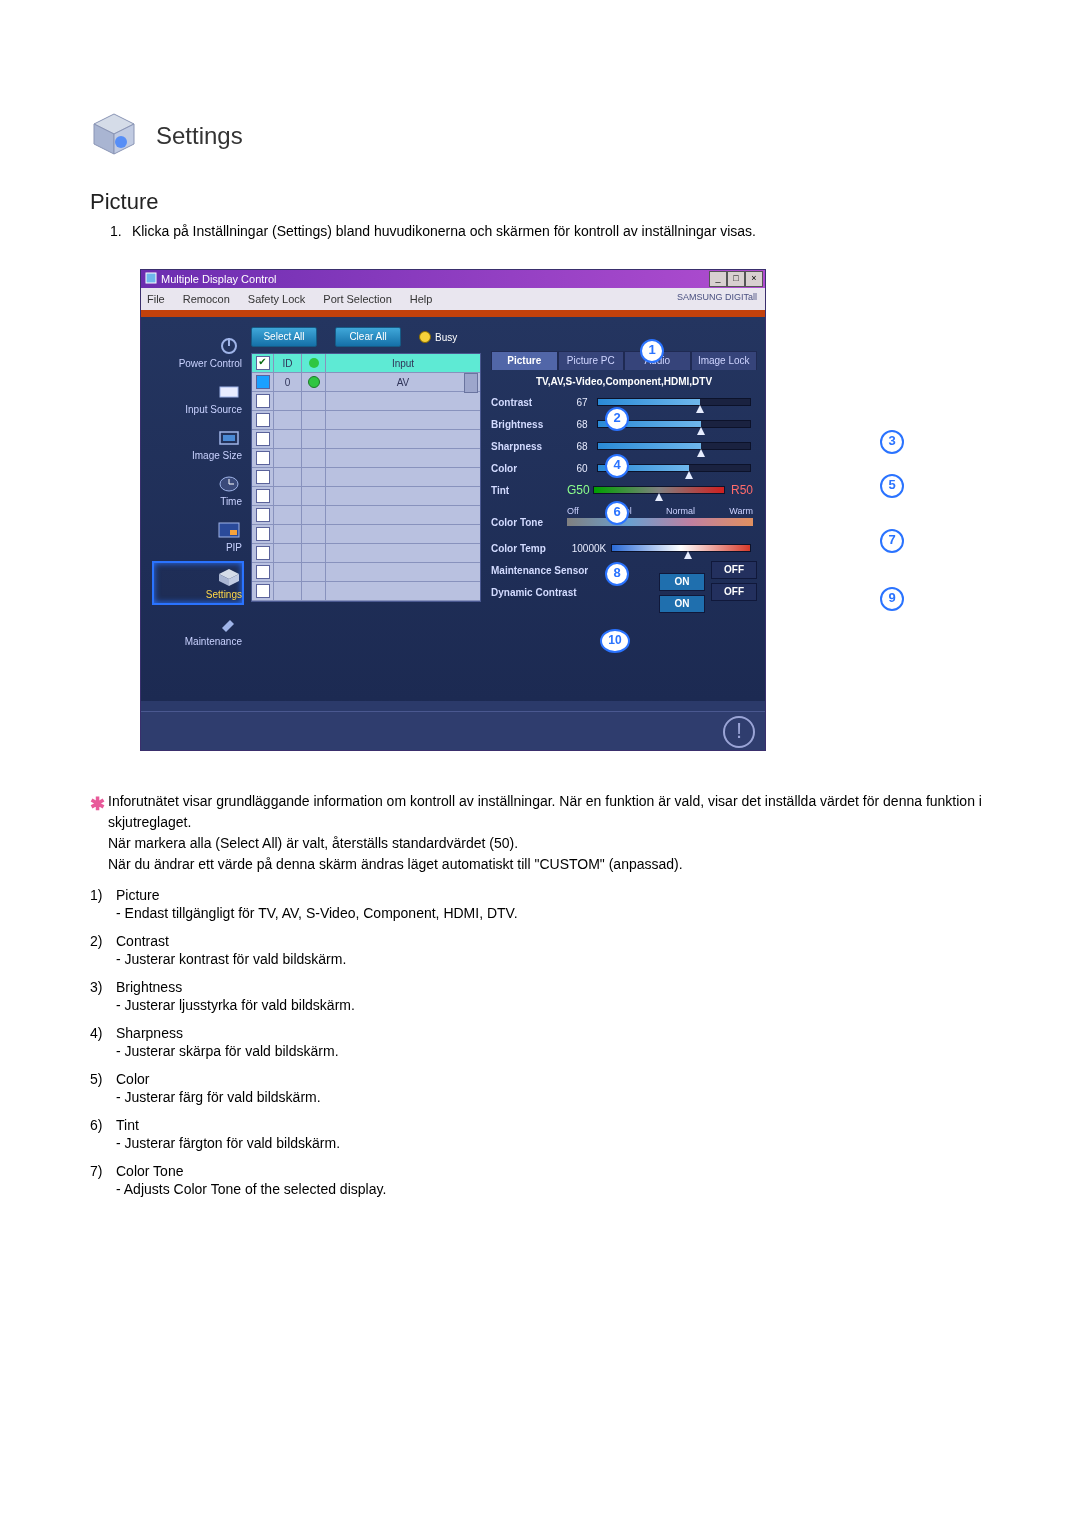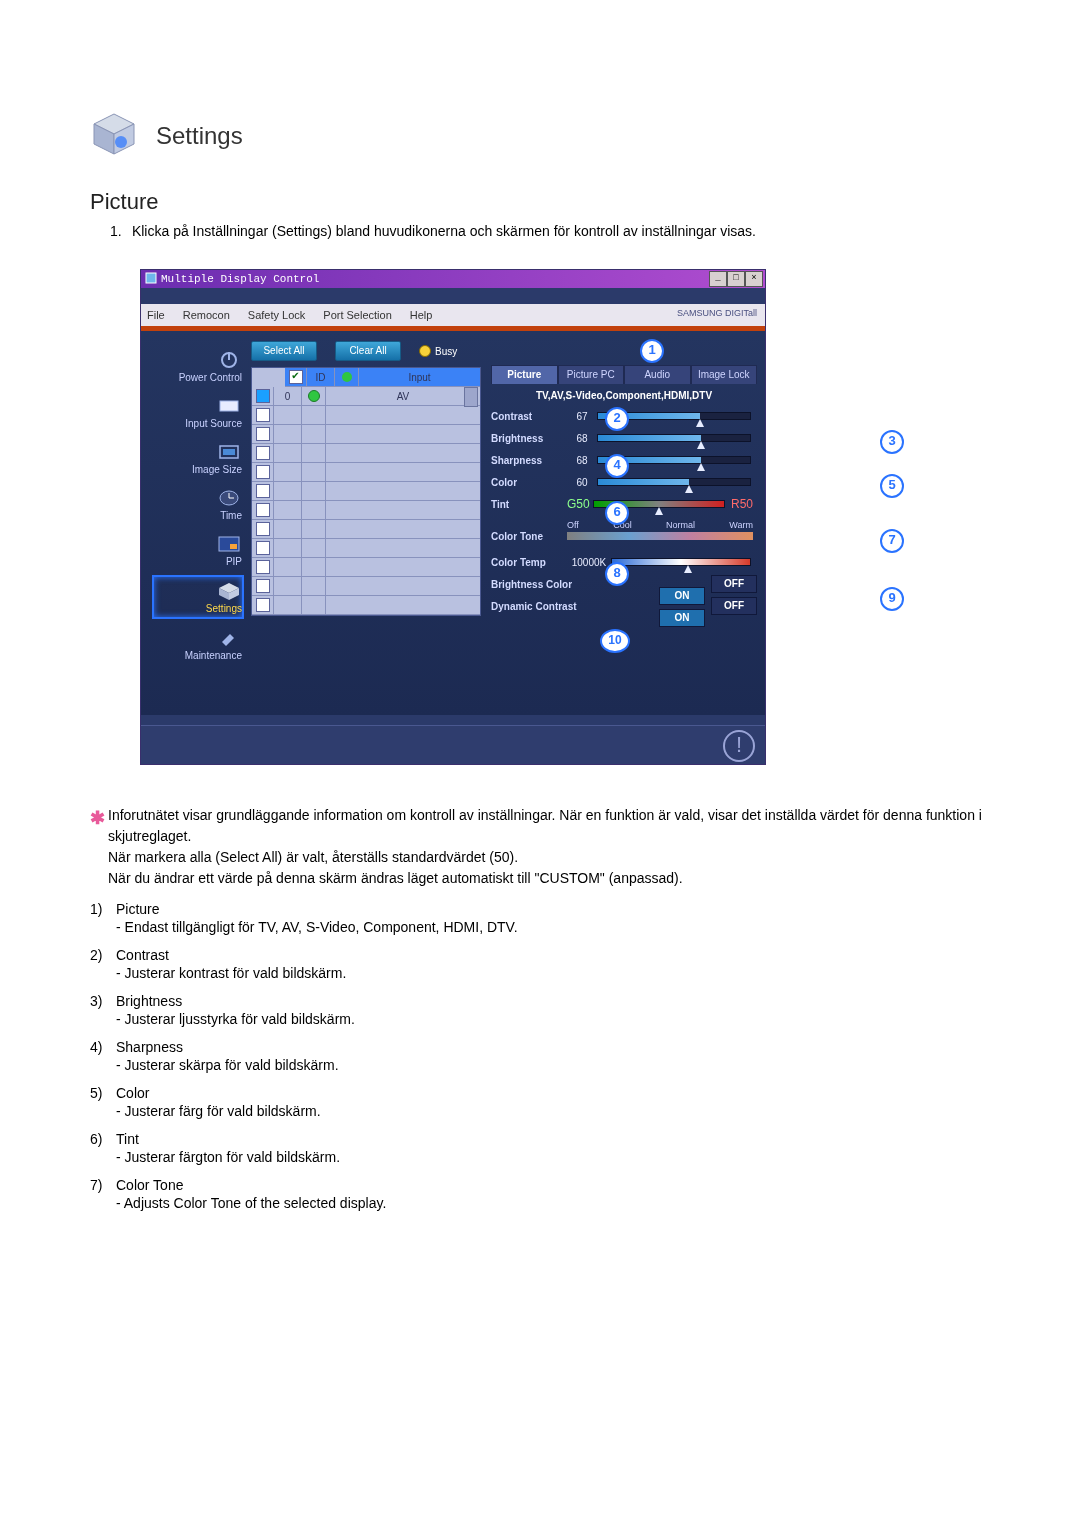--- a/index.html
+++ b/index.html
@@ -59,21 +59,20 @@
     font-family: Tahoma, Arial, sans-serif;
   }
   .titlebar {
     height: 18px;
     background: linear-gradient(to right, #6b2db0, #b04dd0);
     color: #fff;
     display: flex;
     align-items: center;
     padding: 0 4px;
     position: relative;
-    font-family: Liberation Mono, monospace;
   }
   .titlebar .title-icon {
     width: 12px; height: 12px;
     margin-right: 4px;
   }
   .titlebar .title-text { font-size: 11px; }
   .winbtns {
     position: absolute;
     right: 2px; top: 1px;
     display: flex;
@@ -85,27 +84,26 @@
     border: 1px solid #555;
     font-size: 9px;
     line-height: 12px;
     text-align: center;
     color: #000;
   }
 
   .menubar {
     height: 22px;
     background: #e9e6ef;
-    border-bottom: 5px solid #c2410c;
+    border-bottom: 7px solid #c2410c;
     display: flex;
     align-items: center;
     padding: 0 6px;
     color: #333;
     position: relative;
-    margin-top: 16px;
   }
   .menubar .menu-item { margin-right: 18px; font-size: 11px; }
   .brand {
     position: absolute; right: 8px; top: 4px;
     font-size: 9px;
     color: #4a5080;
   }
 
   .appbody {
     display: flex;
@@ -178,25 +176,24 @@
     background: #b9c1e0;
   }
   .grid .ghead, .grid .grow {
     display: grid;
     grid-template-columns: 22px 28px 24px 1fr;
     height: 18px;
     border-bottom: 1px solid #8892bd;
     align-items: center;
   }
   .grid .ghead {
-    background: #3b82f6;
+    background: #5eead4;
     color: #e2e7ff;
     font-size: 10px;
     text-align: center;
-    margin-left: 33px;
   }
   .grid .ghead div:last-child { text-align: center; }
   .grid .gcell {
     border-right: 1px solid #8892bd;
     height: 100%;
     display: flex;
     align-items: center;
     justify-content: center;
     font-size: 10px;
     color: #303559;
@@ -704,21 +701,21 @@
           <div class="setting-row">
             <span class="label">Color Temp</span>
             <span class="val" style="width:44px;">10000K</span>
             <div class="slider temp-bar">
               <div class="marker" style="left:55%;"></div>
             </div>
           </div>
 
           <div id="toggles">
               <div class="setting-row">
-                <span class="label" style="width:110px;">Brightness Color</span>
+                <span class="label" style="width:110px;">Maintenance Sensor</span>
                 <span style="flex:1"></span>
                 <span class="onoff on">ON</span>
                 <span class="onoff">OFF</span>
               </div>
               <div class="setting-row">
                 <span class="label" style="width:110px;">Dynamic Contrast</span>
                 <span style="flex:1"></span>
                 <span class="onoff on">ON</span>
                 <span class="onoff">OFF</span>
               </div>

